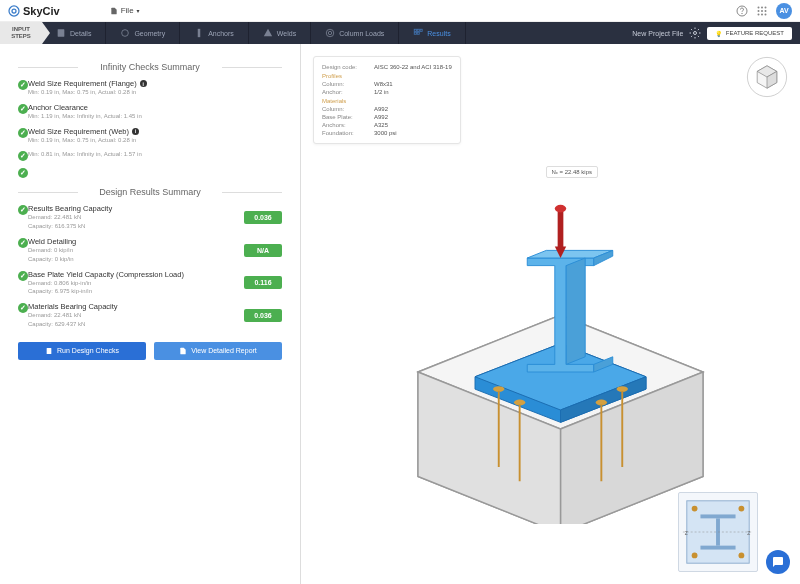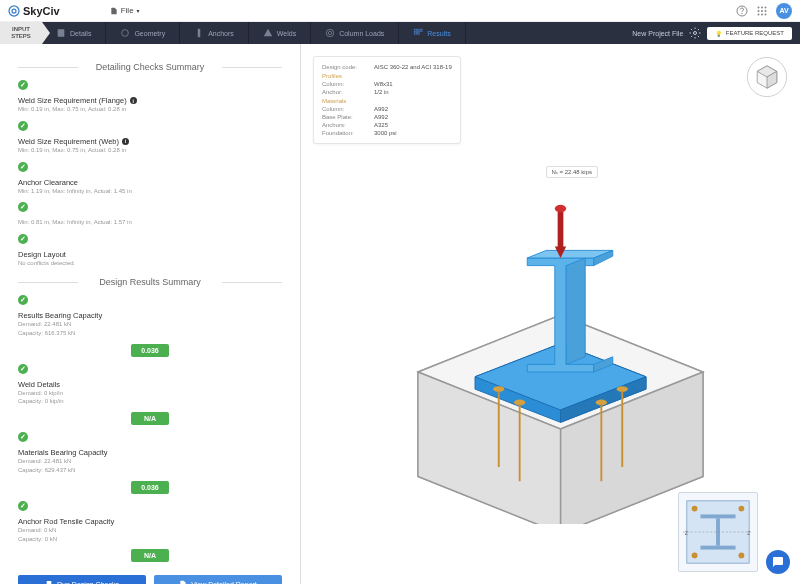--- a/index.html
+++ b/index.html
@@ -30,21 +30,21 @@
 .main { display: flex; height: 540px; }
 .left-panel { width: 300px; padding: 12px 18px; overflow-y: auto; }
 .right-panel { flex: 1; position: relative; background: #fff; border-left: 1px solid #ddd; }
 
 
 .section-title { text-align: center; font-size: 9px; color: #666; font-weight: 400; margin: 6px 0 4px; position: relative; }
 .section-title::before, .section-title::after { content: ''; position: absolute; top: 50%; width: 60px; height: 1px; background: #ddd; }
 .section-title::before { left: 0; }
 .section-title::after { right: 0; }
 
-.check-row { display: flex; align-items: flex-start; gap: 6px; padding: 3px 0; flex-direction: column; }
+.check-row { display: flex; align-items: flex-start; gap: 0; padding: 3px 0; }
 .check-icon { width: 10px; height: 10px; border-radius: 50%; background: #4caf50; flex-shrink: 0; margin-top: 1px; display: flex; align-items: center; justify-content: center; }
 .check-icon::after { content: '✓'; color: #fff; font-size: 7px; font-weight: bold; }
 .check-body { flex: 1; }
 .check-title { font-size: 7.5px; color: #333; font-weight: 500; display: flex; align-items: center; gap: 3px; }
 .info-icon { width: 7px; height: 7px; border-radius: 50%; background: #333; color: #fff; font-size: 5px; display: inline-flex; align-items: center; justify-content: center; font-weight: bold; }
 .check-sub { font-size: 6px; color: #999; margin-top: 1px; line-height: 1.3; }
 .ratio-badge { background: #4caf50; color: #fff; padding: 3px 0; border-radius: 2px; font-size: 7px; font-weight: 600; min-width: 38px; text-align: center; align-self: center; }
 
 .btn-row { display: flex; gap: 8px; margin-top: 10px; }
 .btn { flex: 1; padding: 5px 0; border: none; border-radius: 2px; font-size: 7px; color: #fff; cursor: pointer; display: flex; align-items: center; justify-content: center; gap: 4px; }
@@ -159,95 +159,91 @@
       </svg>
     <button class="feature-btn">
       <span>💡</span>
       <span>FEATURE REQUEST</span>
     </button>
   </div>
 </div>
 
 <div class="main">
   <div class="left-panel">
-    <div class="section-title">Detailing Checks Summary</div>
+    <div class="section-title">Infinity Checks Summary</div>
     <div id="detailing-list">
         <div class="check-row">
     <div class="check-icon"></div>
     <div class="check-body">
       <div class="check-title">Weld Size Requirement (Flange) <span class="info-icon">i</span></div>
       <div class="check-sub">Min: 0.19 in, Max: 0.75 in, Actual: 0.28 in</div>
     </div>
         </div>
         <div class="check-row">
     <div class="check-icon"></div>
     <div class="check-body">
+      <div class="check-title">Anchor Clearance</div>
+      <div class="check-sub">Min: 1.19 in, Max: Infinity in, Actual: 1.45 in</div>
+    </div>
+        </div>
+        <div class="check-row">
+    <div class="check-icon"></div>
+    <div class="check-body">
       <div class="check-title">Weld Size Requirement (Web) <span class="info-icon">i</span></div>
       <div class="check-sub">Min: 0.19 in, Max: 0.75 in, Actual: 0.28 in</div>
     </div>
         </div>
         <div class="check-row">
     <div class="check-icon"></div>
     <div class="check-body">
-      <div class="check-title">Anchor Clearance</div>
-      <div class="check-sub">Min: 1.19 in, Max: Infinity in, Actual: 1.45 in</div>
-    </div>
-        </div>
-        <div class="check-row">
-    <div class="check-icon"></div>
-    <div class="check-body">
       <div class="check-sub">Min: 0.81 in, Max: Infinity in, Actual: 1.57 in</div>
     </div>
         </div>
         <div class="check-row">
     <div class="check-icon"></div>
-    <div class="check-body">
-      <div class="check-title">Design Layout</div>
-      <div class="check-sub">No conflicts detected.</div>
-    </div>
         </div>
       </div>
 
     <div class="section-title">Design Results Summary</div>
     <div id="design-list">
         <div class="check-row">
     <div class="check-icon"></div>
     <div class="check-body">
       <div class="check-title">Results Bearing Capacity</div>
       <div class="check-sub">Demand: 22.481 kN</div>
       <div class="check-sub">Capacity: 616.375 kN</div>
     </div>
     <div class="ratio-badge">0.036</div>
         </div>
         <div class="check-row">
     <div class="check-icon"></div>
     <div class="check-body">
-      <div class="check-title">Weld Details</div>
+      <div class="check-title">Weld Detailing</div>
       <div class="check-sub">Demand: 0 kip/in</div>
       <div class="check-sub">Capacity: 0 kip/in</div>
     </div>
     <div class="ratio-badge">N/A</div>
+        </div>
+        <div class="check-row">
+    <div class="check-icon"></div>
+    <div class="check-body">
+      <div class="check-title">Base Plate Yield Capacity (Compression Load)</div>
+      <div class="check-sub">Demand: 0.806 kip-in/in</div>
+      <div class="check-sub">Capacity: 6.975 kip-in/in</div>
+    </div>
+    <div class="ratio-badge">0.116</div>
         </div>
         <div class="check-row">
     <div class="check-icon"></div>
     <div class="check-body">
       <div class="check-title">Materials Bearing Capacity</div>
       <div class="check-sub">Demand: 22.481 kN</div>
       <div class="check-sub">Capacity: 629.437 kN</div>
     </div>
     <div class="ratio-badge">0.036</div>
-        </div>
-        <div class="check-row">
-    <div class="check-icon"></div>
-    <div class="check-body">
-      <div class="check-title">Anchor Rod Tensile Capacity</div>
-      <div class="check-sub">Demand: 0 kN</div>
-      <div class="check-sub">Capacity: 0 kN</div>
-    </div>
-    <div class="ratio-badge">N/A</div>
         </div>
       </div>
 
     <div class="btn-row">
       <button class="btn btn-primary">
         <svg width="8" height="8" viewBox="0 0 24 24" fill="#fff">
             <rect x="5" y="3" width="14" height="18" rx="1"></rect>
           </svg>
         <span>Run Design Checks</span>
       </button>

